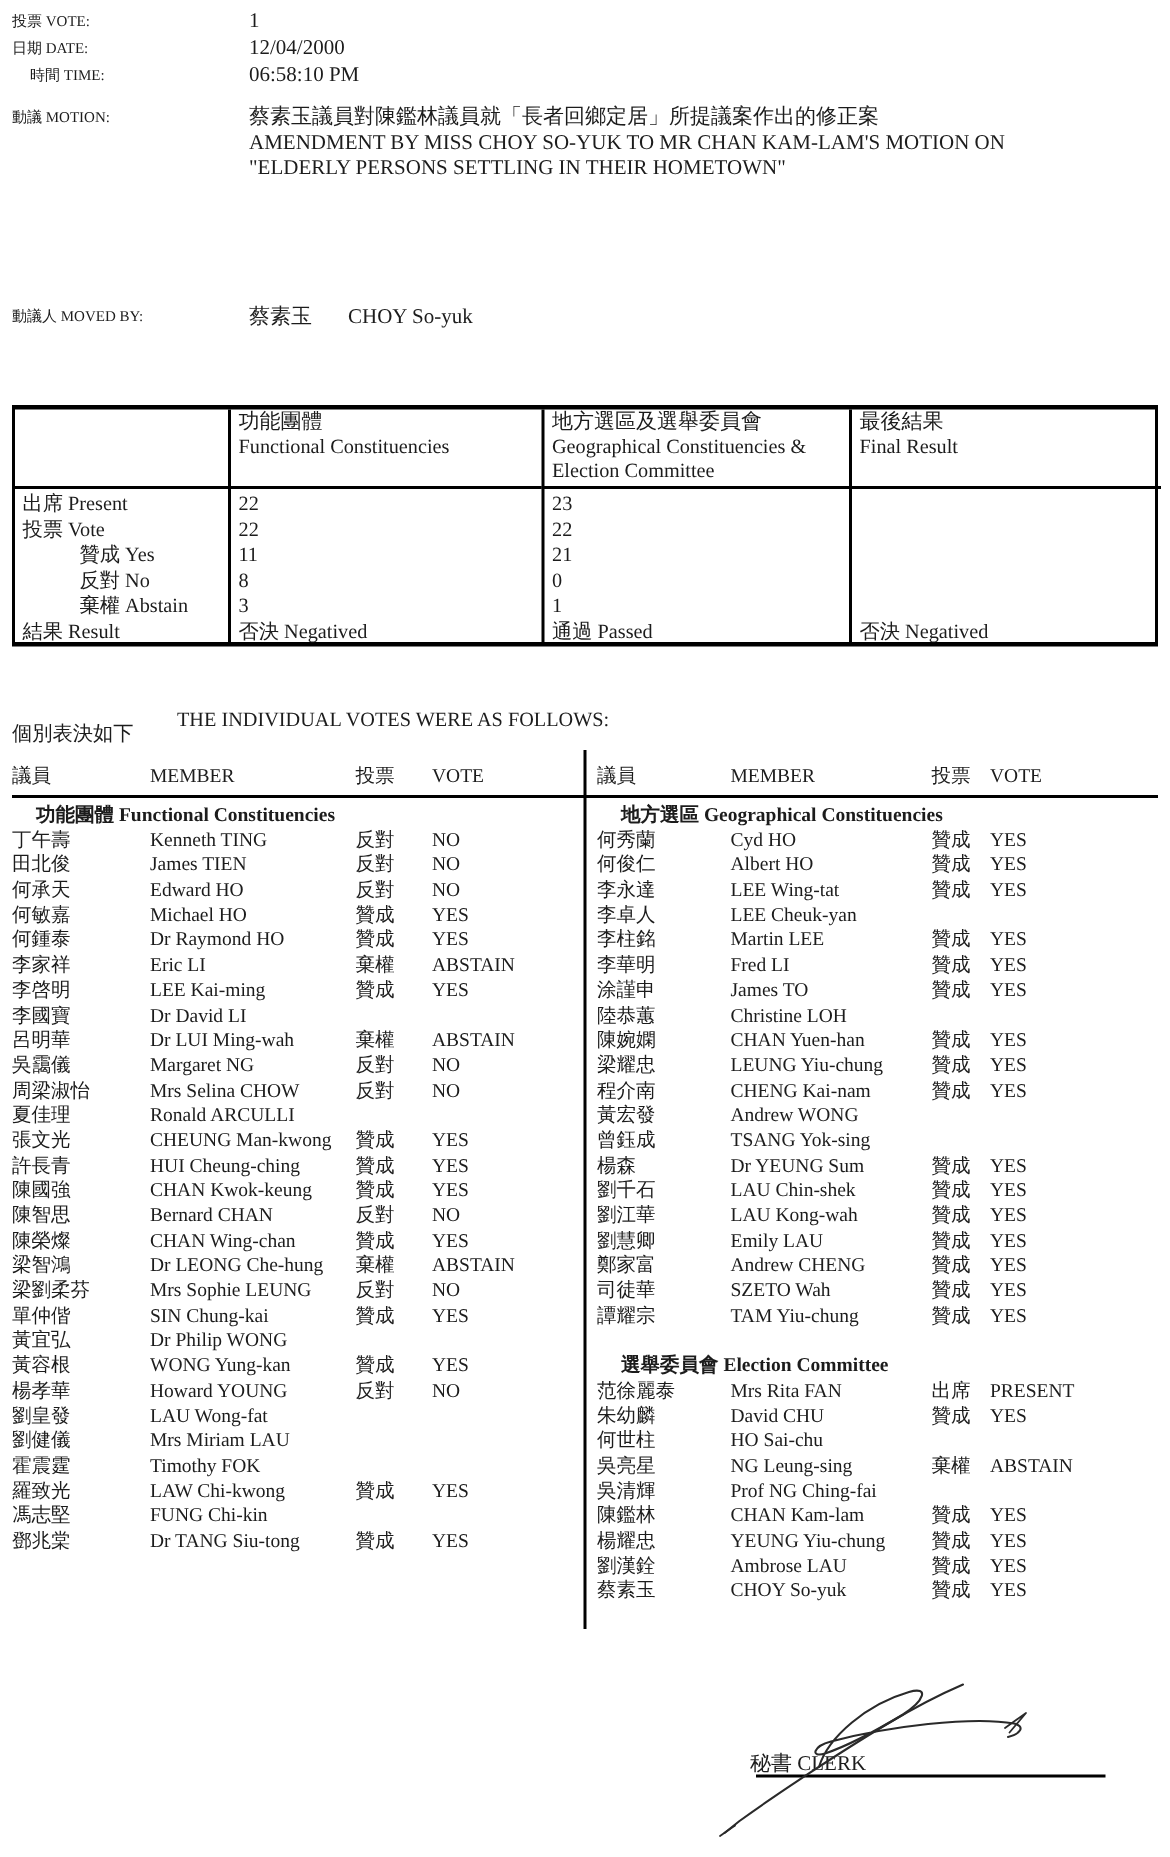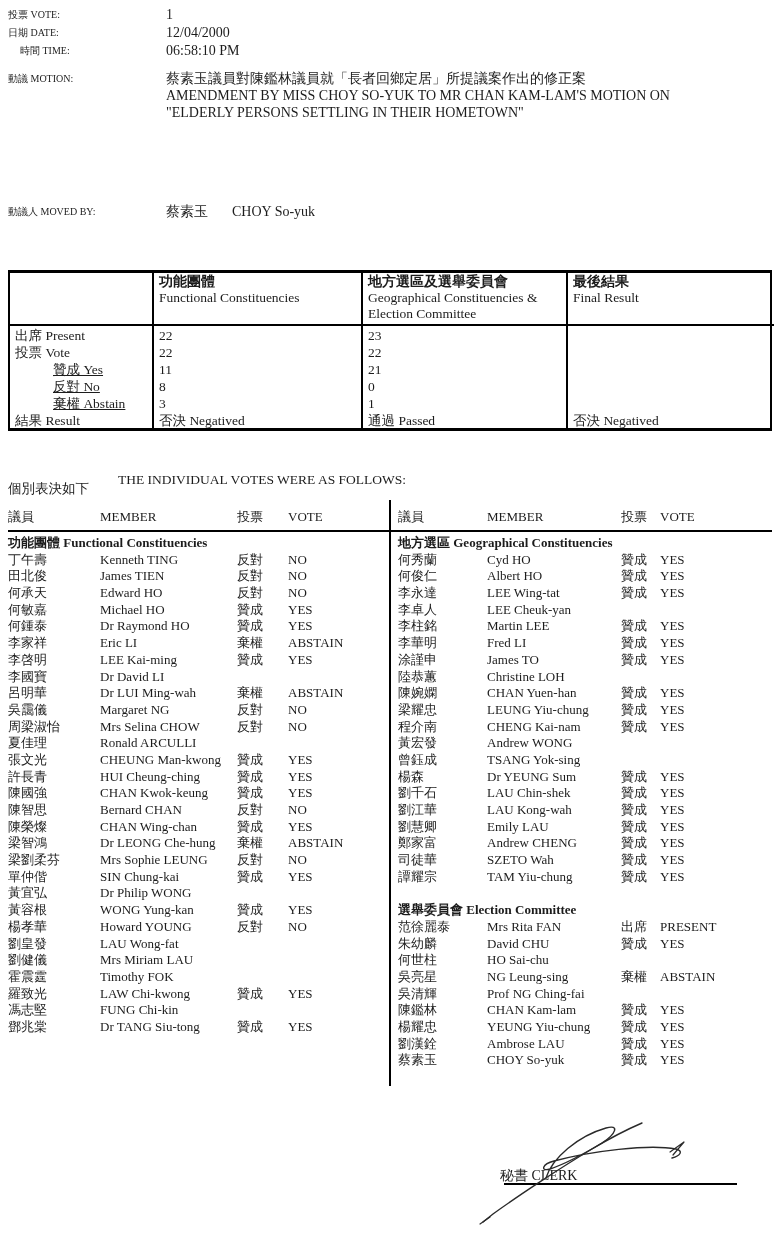--- a/index.html
+++ b/index.html
@@ -16,36 +16,36 @@
   
   .sumtab{
     position:absolute;left:8px;top:270px;width:764px;
     display:grid;grid-template-columns:142px 209px 205px 208px;
     border:2px solid #000;border-top:3px solid #000;border-bottom:3px solid #000;
     box-sizing:border-box;
   }
   .scell{border-left:2px solid #000;box-sizing:border-box;padding:1px 5px;font-size:13.5px;}
   .scell.first{border-left:none;}
   .shead{height:53px;border-bottom:2px solid #000;line-height:16px;}
-  .shead .cn{font-weight:bold;font-size:14px;}
+  .shead .cn{font-weight:normal;font-size:14px;}
   .sbody{height:102px;}
   .sline{line-height:17px;height:17px;white-space:nowrap;}
-  .sline.ind{padding-left:38px;text-decoration:underline;}
+  .sline.ind{padding-left:38px;}
 
   
   .vhdg{font-size:13.5px;white-space:nowrap;}
   .vcol{position:absolute;top:509px;}
   .vcol-left{left:8px;width:380px;}
   .vcol-right{left:398px;width:374px;}
   .vrow{display:grid;height:16.7px;line-height:16.7px;font-size:13px;}
   .vcol-left .vrow{grid-template-columns:92px 137px 51px 1fr;}
   .vcol-right .vrow{grid-template-columns:89px 134px 39px 1fr;}
   .vcolhead{height:26px;line-height:15px;}
   .vc{white-space:nowrap;overflow:visible;}
-  .vsec{grid-column:1 / -1;font-weight:bold;font-size:13px;white-space:nowrap;}
+  .vsec{grid-column:1 / -1;font-weight:bold;font-size:13px;white-space:nowrap;margin-left:16px;}
   .hrule{position:absolute;left:8px;top:530px;width:764px;border-top:2px solid #000;}
   .vdivider{position:absolute;left:389px;top:500px;height:586px;border-left:2px solid #000;}
 
   
   .clerk-lbl{font-size:14px;white-space:nowrap;margin-left:44px;}
   .sigline{position:absolute;left:504px;top:1183px;width:233px;border-top:2px solid #000;}
   .sig-svg{position:absolute;left:430px;top:1106px;}
 </style>
 </head>
 <body>

